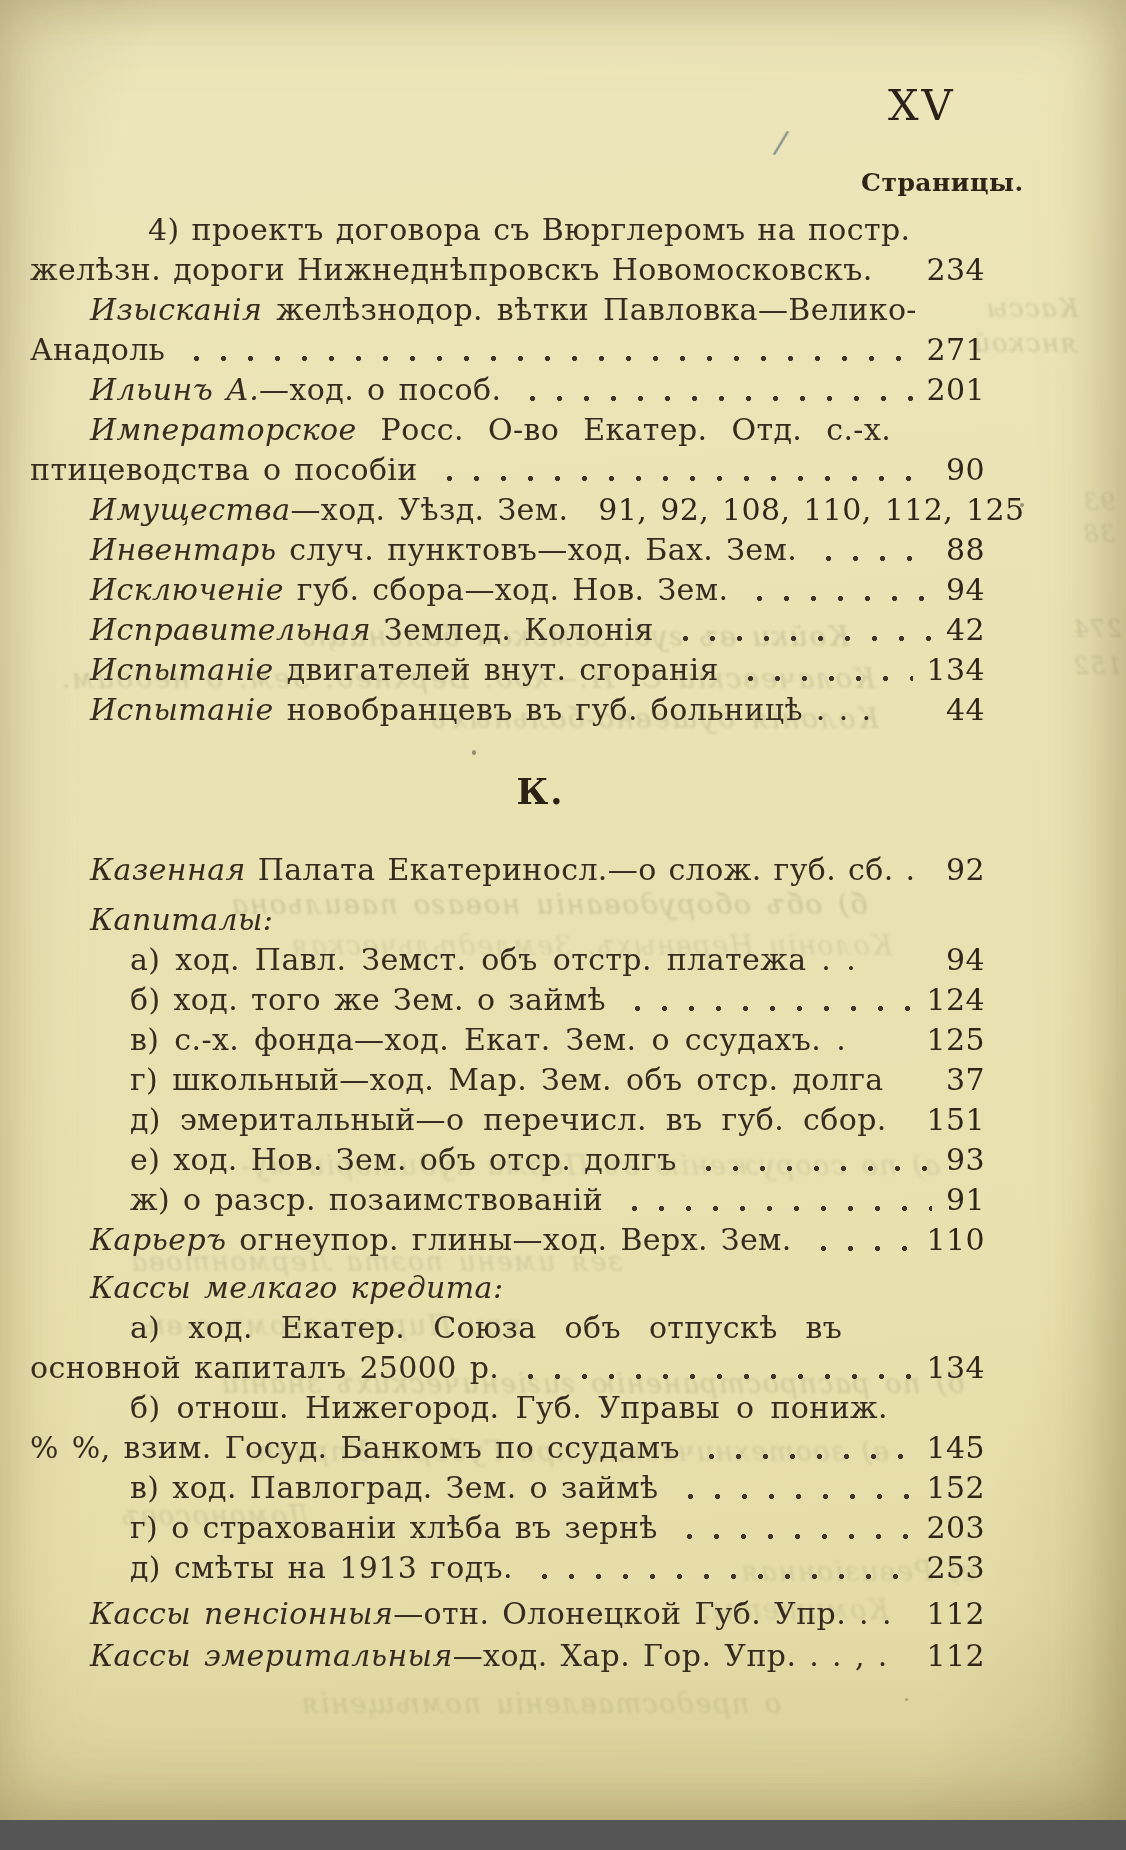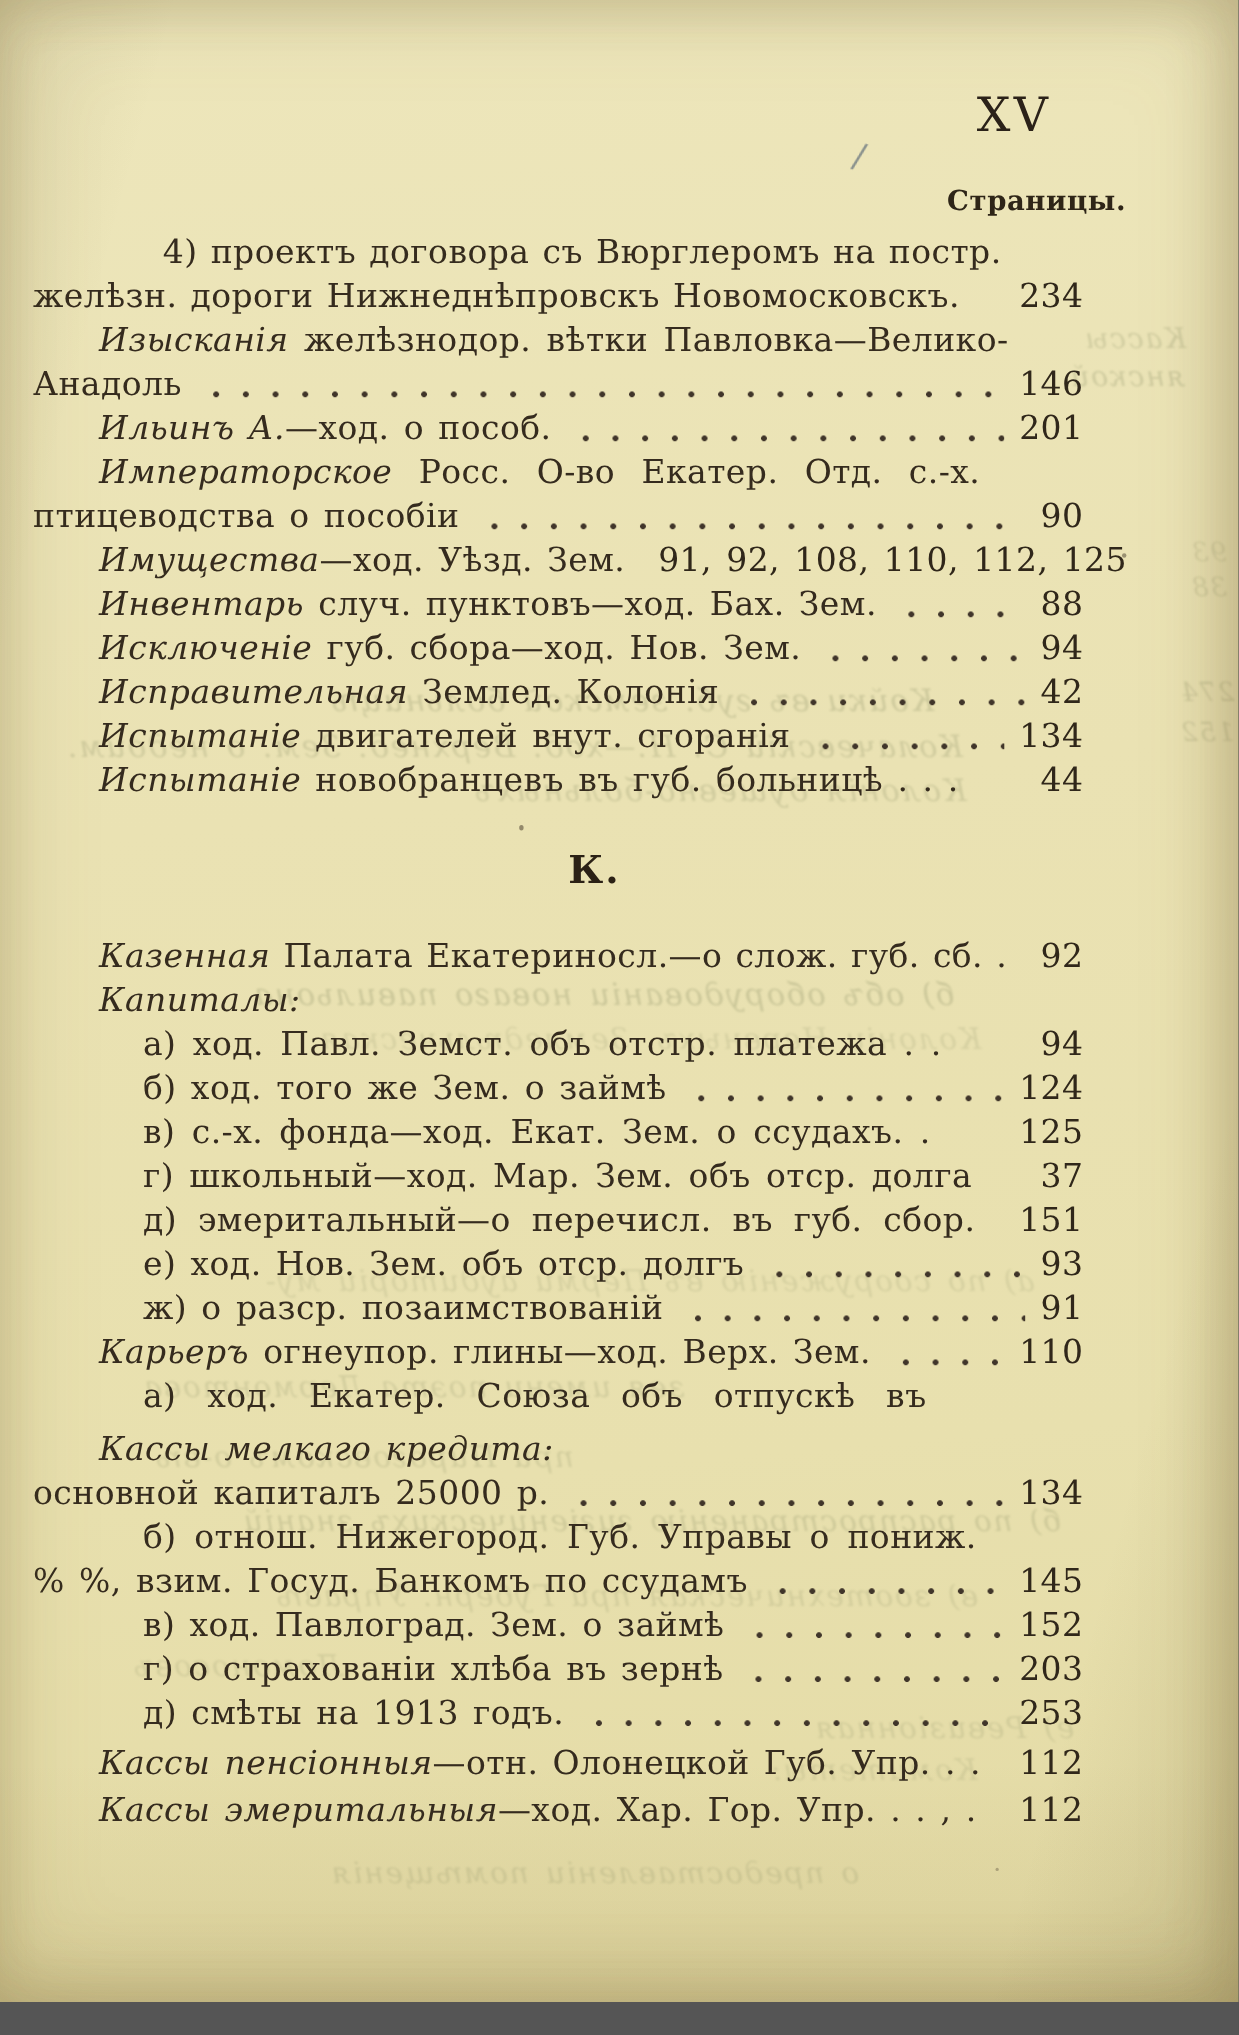--- a/index.html
+++ b/index.html
@@ -86,21 +86,21 @@
         <span class="filler"></span>
         <span class="pg">234</span>
       </div>
       <div class="row ind-item" style="word-spacing: 4px;">
         <span class="t"><i>Изысканія</i><span> желѣзнодор. вѣтки Павловка—Велико-</span></span>
         <span class="filler"></span>
       </div>
       <div class="row ind-hang">
         <span class="t"><span>Анадоль</span></span>
         <span class="leader"></span>
-        <span class="pg">146</span>
+        <span class="pg">271</span>
       </div>
       <div class="row ind-item">
         <span class="t"><i>Ильинъ А.</i><span>—ход. о пособ.</span></span>
         <span class="leader"></span>
         <span class="pg">201</span>
       </div>
       <div class="row ind-item" style="word-spacing: 14px; gap: 32px;">
         <span class="t"><i>Императорское</i><span> Росс. О-во Екатер. Отд. с.-х.</span></span>
         <span class="filler"></span>
       </div>
@@ -138,21 +138,21 @@
         <span class="t"><i>Испытаніе</i><span> новобранцевъ въ губ. больницѣ . . .</span></span>
         <span class="filler"></span>
         <span class="pg">44</span>
       </div>
       <div class="k-head">К.</div>
       <div class="row ind-item" style="word-spacing: 2px;">
         <span class="t"><i>Казенная</i><span> Палата Екатериносл.—о слож. губ. сб. .</span></span>
         <span class="filler"></span>
         <span class="pg">92</span>
       </div>
-      <div class="row ind-item" style="">
+      <div class="row ind-item" style="margin-top: 10px;">
         <span class="t"><i>Капиталы:</i></span>
         <span class="filler"></span>
       </div>
       <div class="row ind-letter" style="word-spacing: 5px;">
         <span class="t"><span>а) ход. Павл. Земст. объ отстр. платежа . .</span></span>
         <span class="filler"></span>
         <span class="pg">94</span>
       </div>
       <div class="row ind-letter">
         <span class="t"><span>б) ход. того же Зем. о займѣ</span></span>
@@ -182,26 +182,26 @@
       <div class="row ind-letter">
         <span class="t"><span>ж) о разср. позаимствованій</span></span>
         <span class="leader"></span>
         <span class="pg">91</span>
       </div>
       <div class="row ind-item">
         <span class="t"><i>Карьеръ</i><span> огнеупор. глины—ход. Верх. Зем.</span></span>
         <span class="leader"></span>
         <span class="pg">110</span>
       </div>
+      <div class="row ind-item" style="margin-top: 8px;">
+        <span class="t"><i>Кассы мелкаго кредита:</i></span>
+        <span class="filler"></span>
+      </div>
       <div class="row ind-letter" style="word-spacing: 18px;">
         <span class="t"><span>а) ход. Екатер. Союза объ отпускѣ въ</span></span>
-        <span class="filler"></span>
-      </div>
-      <div class="row ind-item" style="margin-top: 8px;">
-        <span class="t"><i>Кассы мелкаго кредита:</i></span>
         <span class="filler"></span>
       </div>
       <div class="row ind-hang">
         <span class="t"><span>основной капиталъ 25000 р.</span></span>
         <span class="leader"></span>
         <span class="pg">134</span>
       </div>
       <div class="row ind-letter" style="word-spacing: 6px;">
         <span class="t"><span>б) отнош. Нижегород. Губ. Управы о пониж.</span></span>
         <span class="filler"></span>

